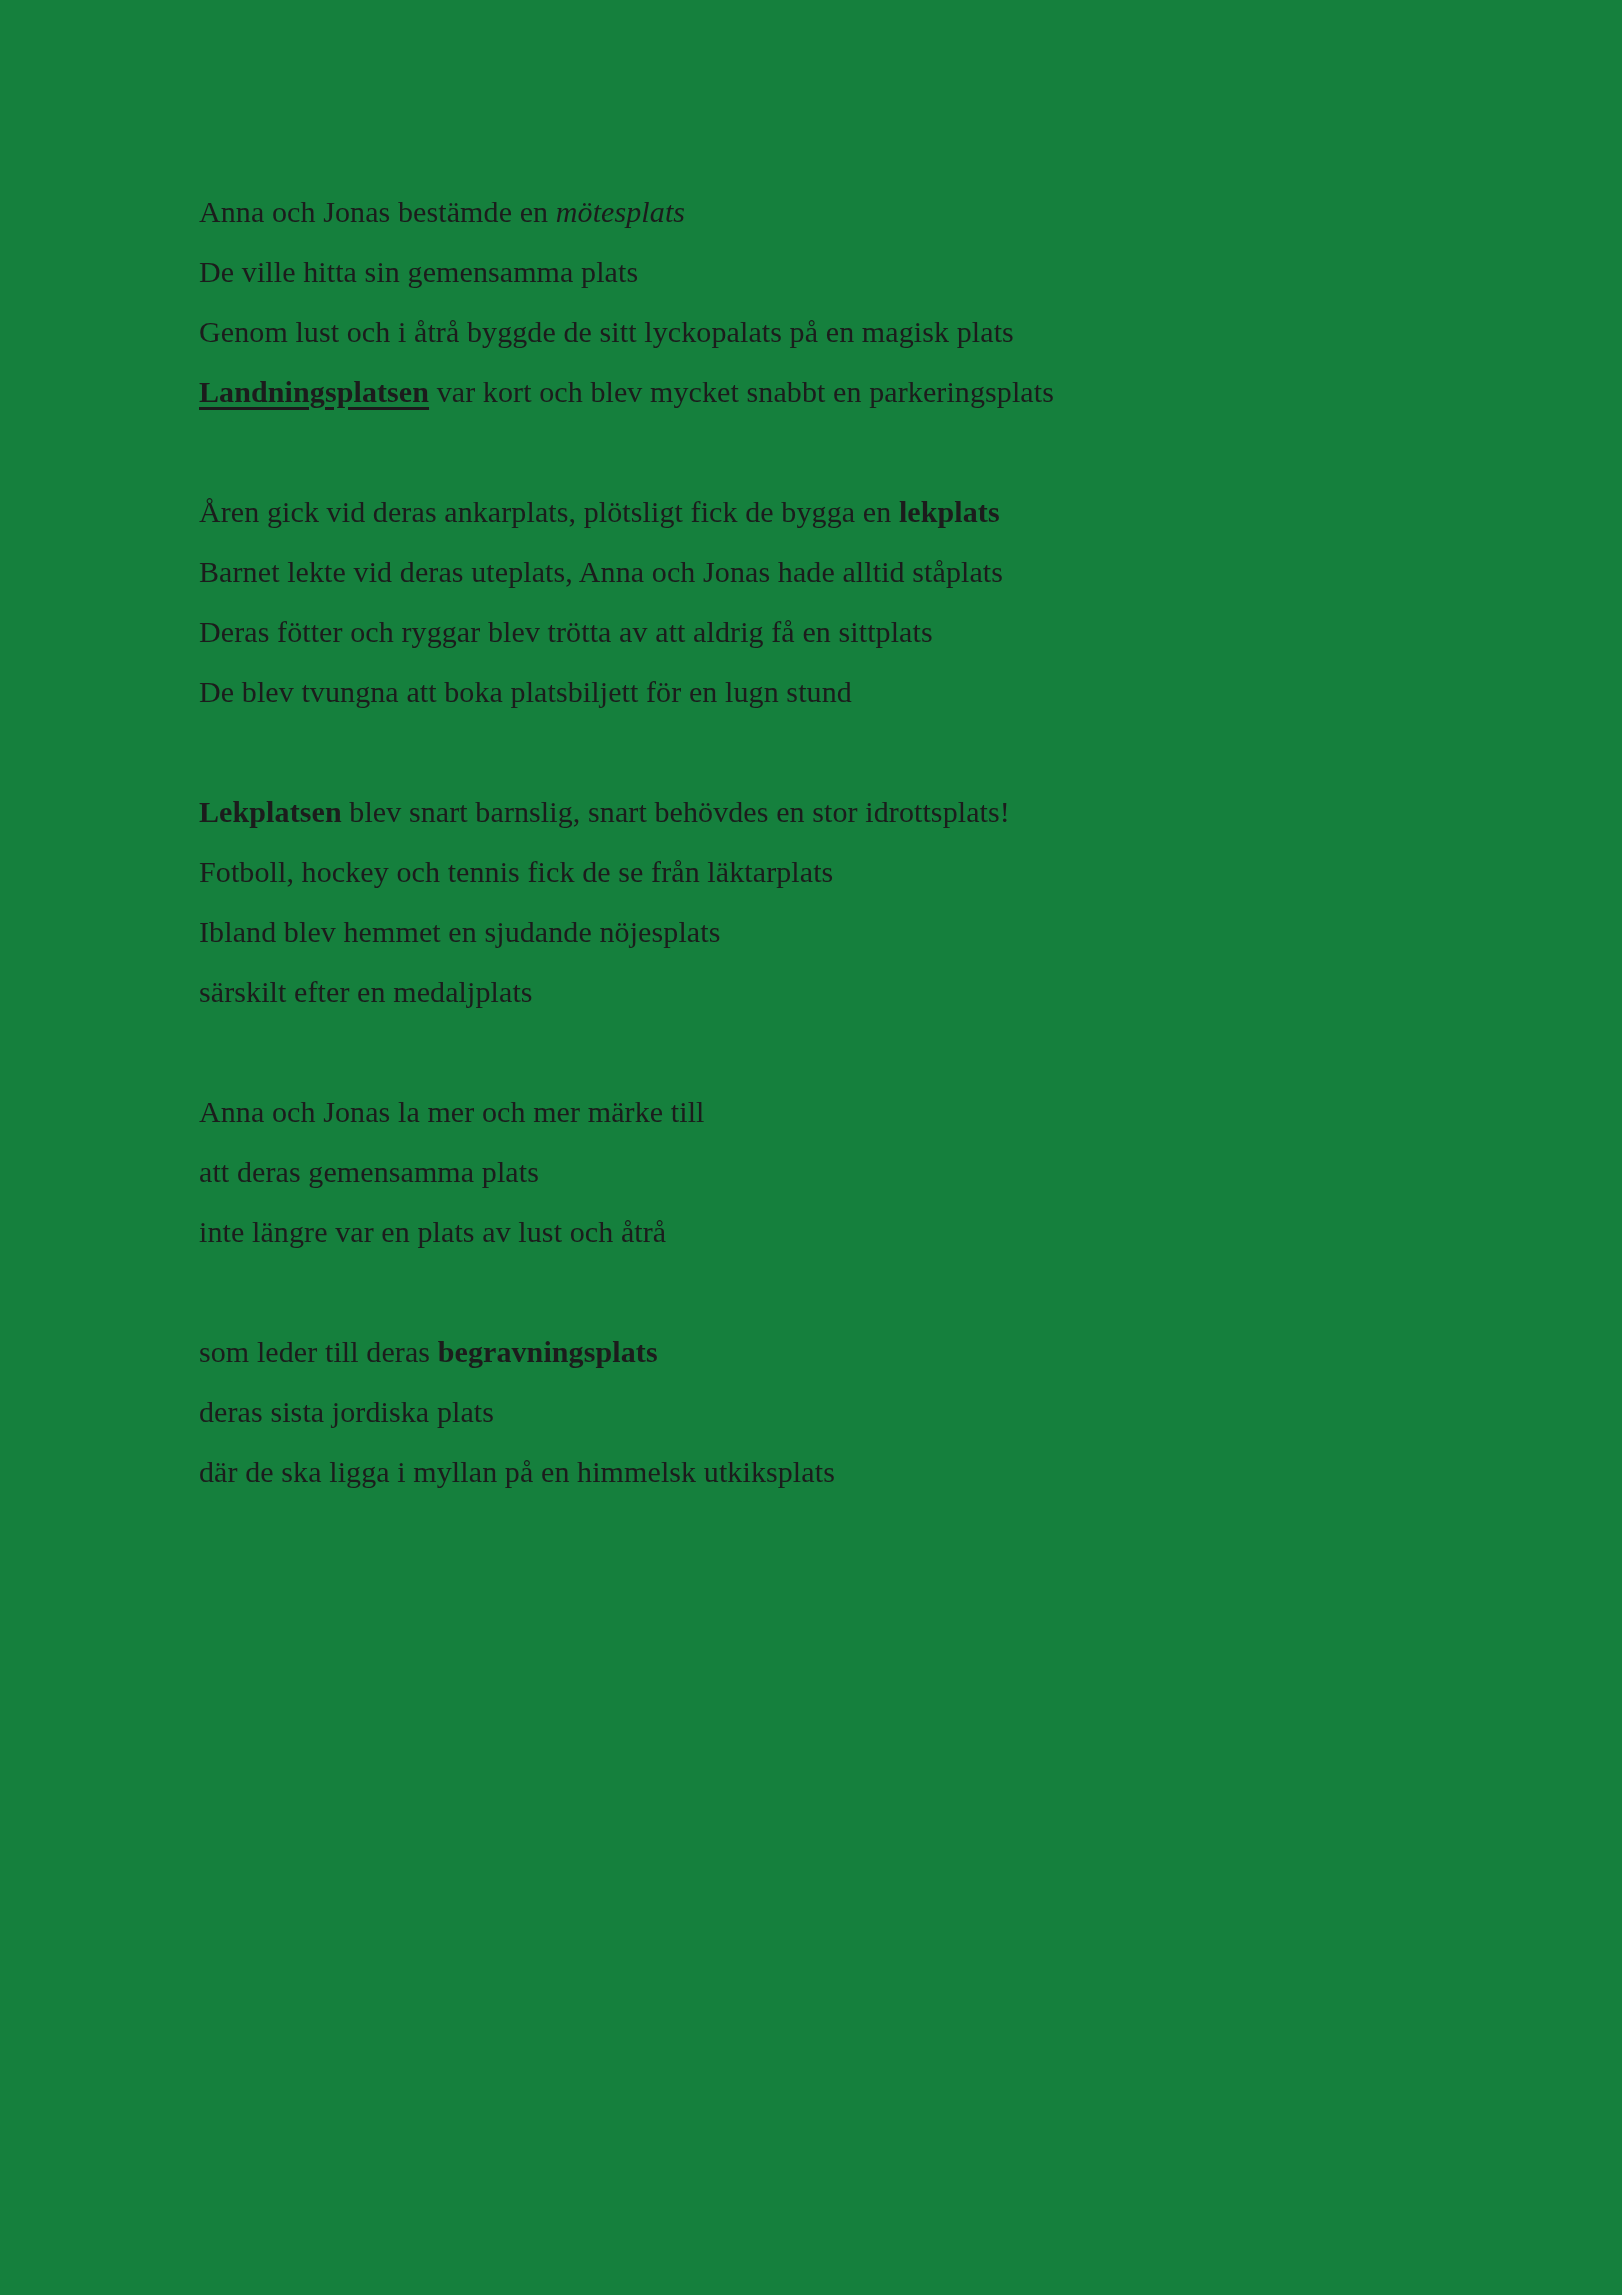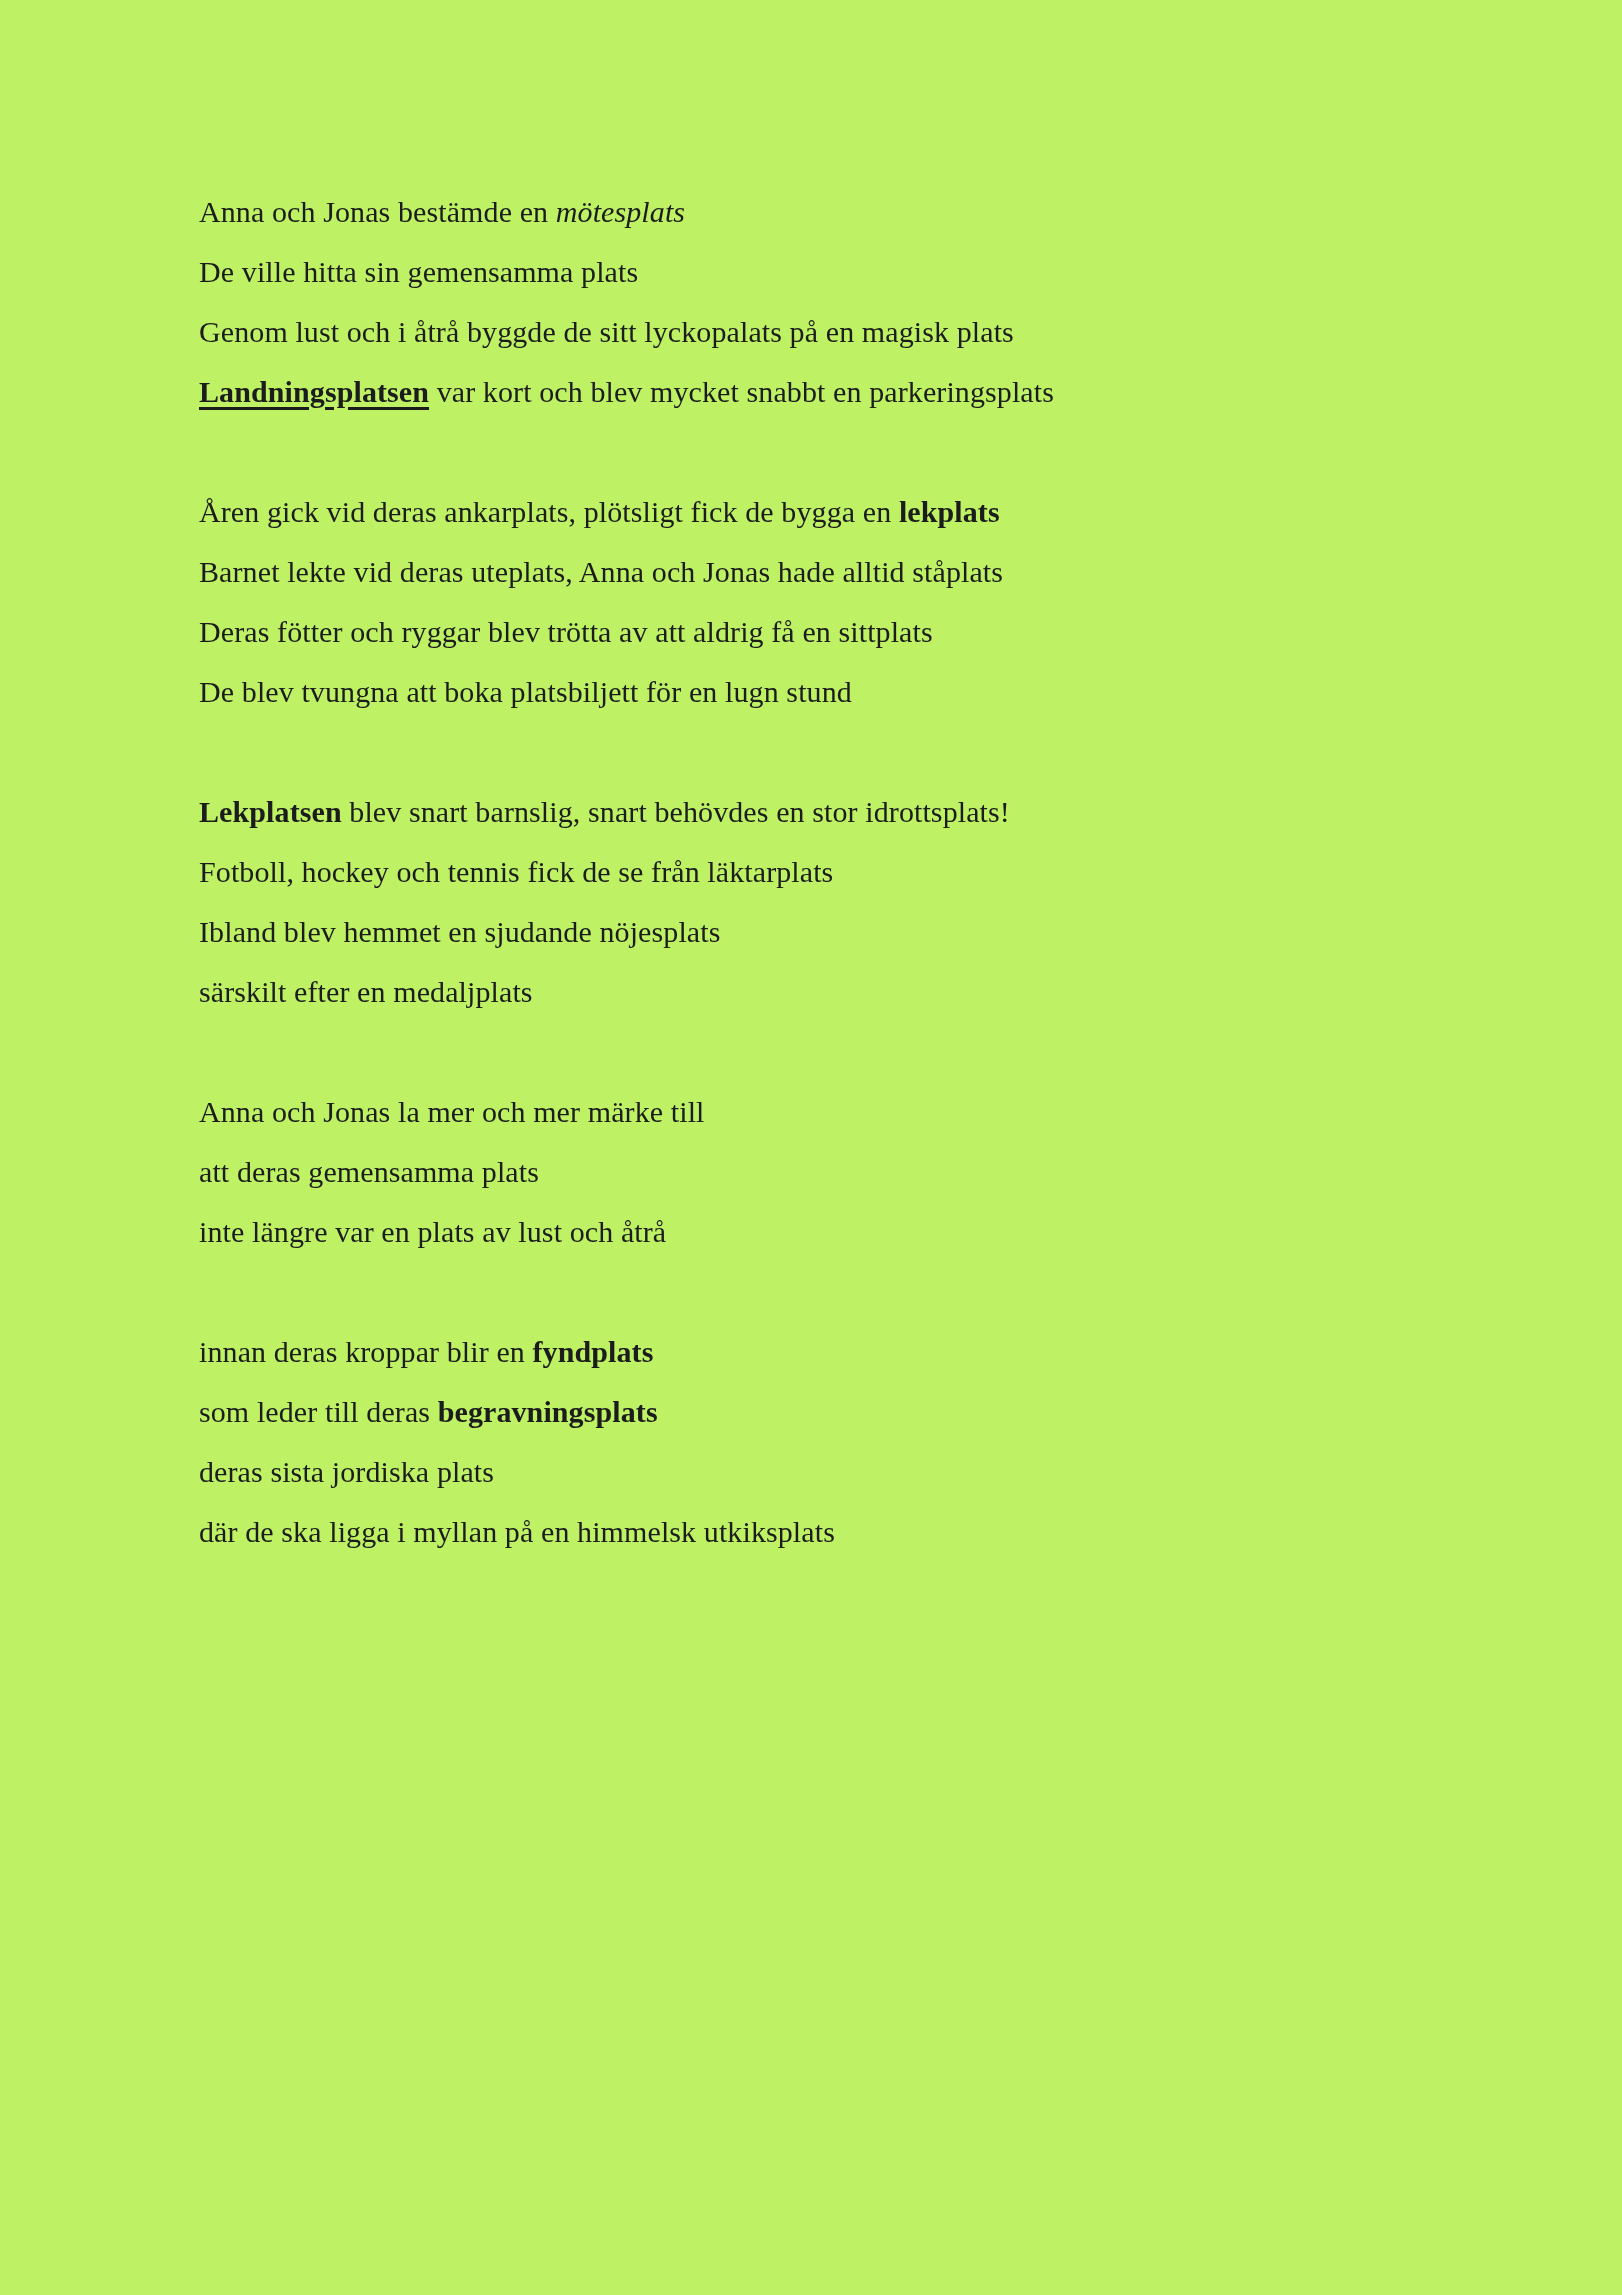--- a/index.html
+++ b/index.html
@@ -12,21 +12,21 @@
     height: 2295px;
     font-family: "Liberation Serif", "DejaVu Serif", serif;
     color: #1c1c1c;
     overflow: hidden;
   }
   .page {
     box-sizing: border-box;
     width: 1623px;
     height: 2295px;
     padding: 182px 170px 0 199px;
-    background: #bef264;
+    background: #15803d;
   }
   .poem {
     font-size: 30px;
     line-height: 60px;
     letter-spacing: 0.1px;
   }
   .stanza {
     margin: 0 0 60px 0;
   }
   .line {
@@ -60,20 +60,19 @@
         <p class="line"><span>Fotboll, hockey och tennis fick de se från läktarplats</span></p>
         <p class="line"><span>Ibland blev hemmet en sjudande nöjesplats</span></p>
         <p class="line"><span>särskilt efter en medaljplats</span></p>
       </div>
       <div class="stanza">
         <p class="line"><span>Anna och Jonas la mer och mer märke till</span></p>
         <p class="line"><span>att deras gemensamma plats</span></p>
         <p class="line"><span>inte längre var en plats av lust och åtrå</span></p>
       </div>
       <div class="stanza">
-        <p class="line"><span>innan deras kroppar blir en </span><span class="bold">fyndplats</span></p>
         <p class="line"><span>som leder till deras </span><span class="bold">begravningsplats</span></p>
         <p class="line"><span>deras sista jordiska plats</span></p>
         <p class="line"><span>där de ska ligga i myllan på en himmelsk utkiksplats</span></p>
       </div>
     </div>
 </div>
 
 
 </body></html>

